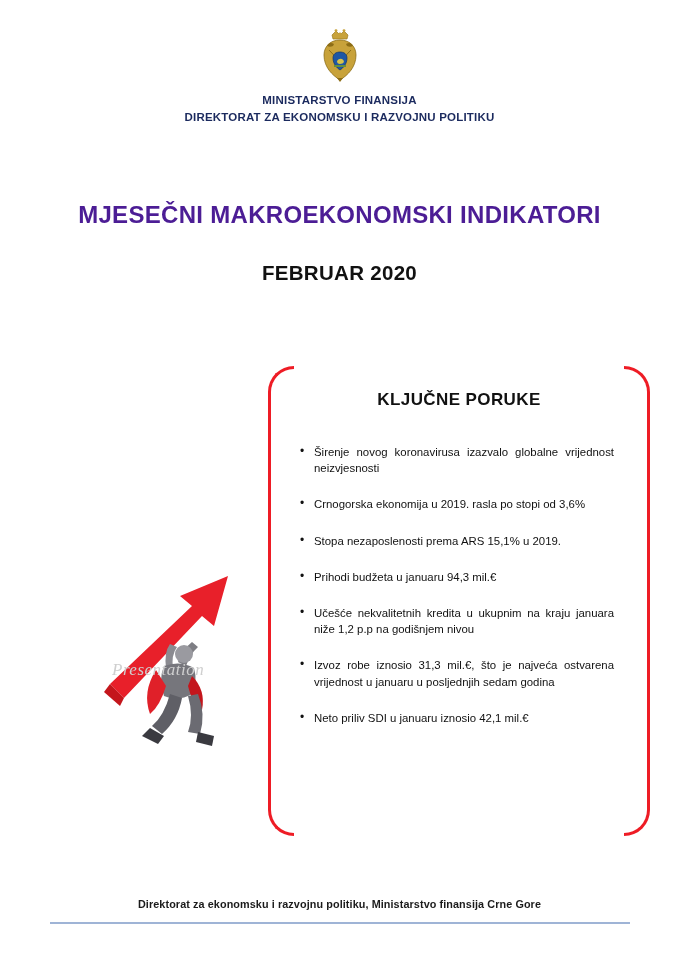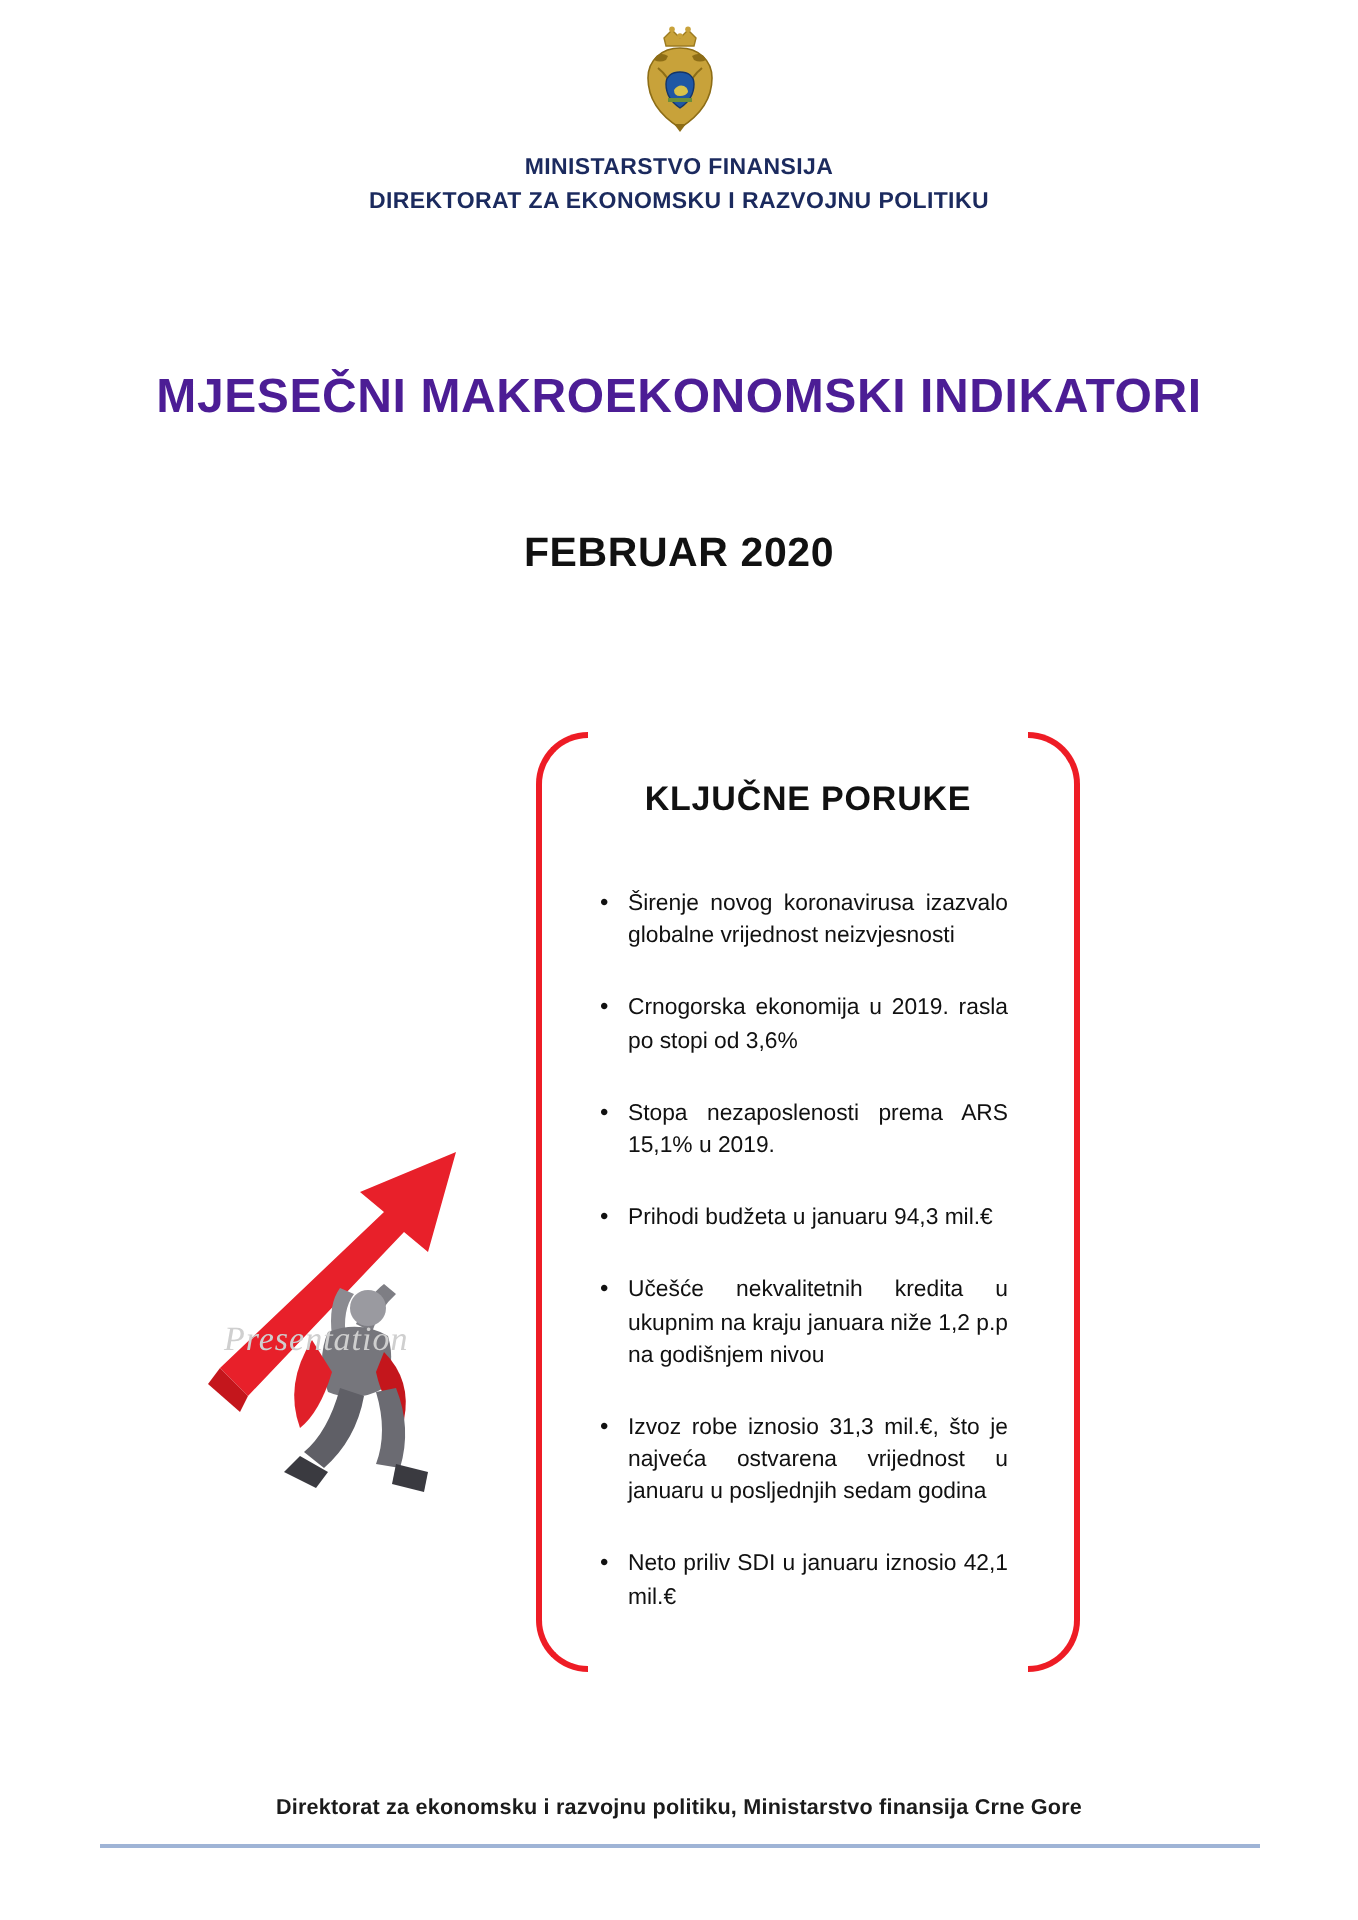--- a/index.html
+++ b/index.html
@@ -11,21 +11,21 @@
     height: 960px;
     background: #ffffff;
     font-family: "Liberation Sans", sans-serif;
     color: #000000;
     overflow: hidden;
     position: relative;
   }
 
   
   .header {
-    padding-top: 12px;
+    padding-top: 28px;
     text-align: center;
   }
   .coat {
     width: 60px;
     height: 56px;
     margin: 0 auto 8px auto;
     position: relative;
   }
   .coat svg { display: block; }
 
@@ -47,34 +47,34 @@
   
   .main-title {
     margin-top: 74px;
     text-align: center;
     font-size: 24px;
     font-weight: bold;
     letter-spacing: 0.3px;
     color: #4c1d95;
   }
   .sub-title {
-    margin-top: 52px;
+    margin-top: 32px;
     text-align: center;
     font-size: 20.5px;
     font-weight: bold;
     letter-spacing: 0.3px;
     color: #111111;
   }
 
   
   .box-wrap {
     position: absolute;
     left: 268px;
     top: 366px;
-    width: 272px;
+    width: 382px;
     height: 470px;
   }
   .bracket {
     position: absolute;
     top: 0;
     width: 26px;
     height: 100%;
     box-sizing: border-box;
     border-top: 3px solid #ee1c25;
     border-bottom: 3px solid #ee1c25;

